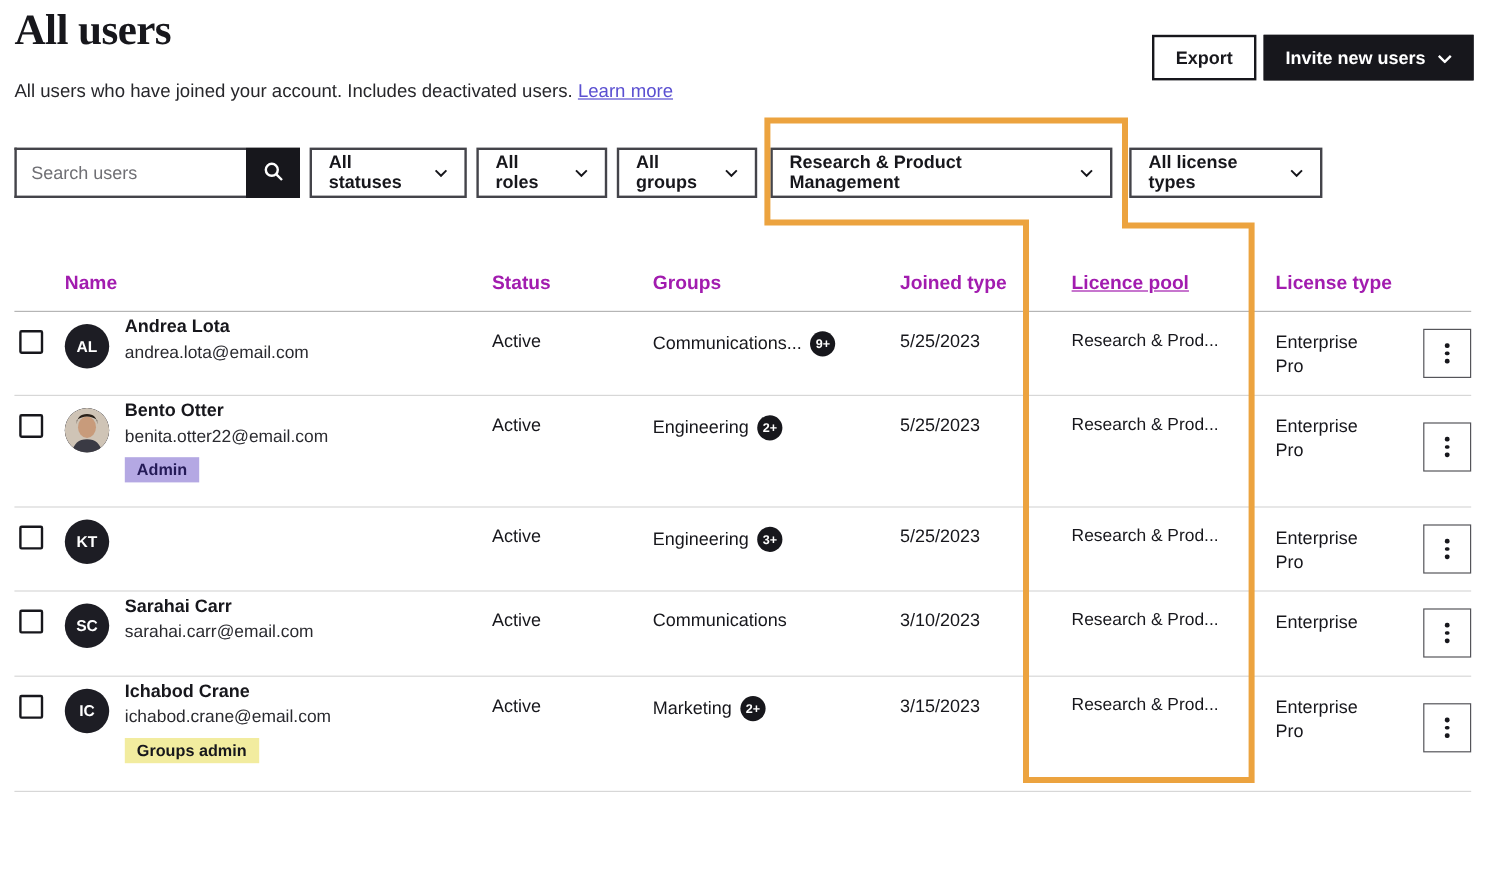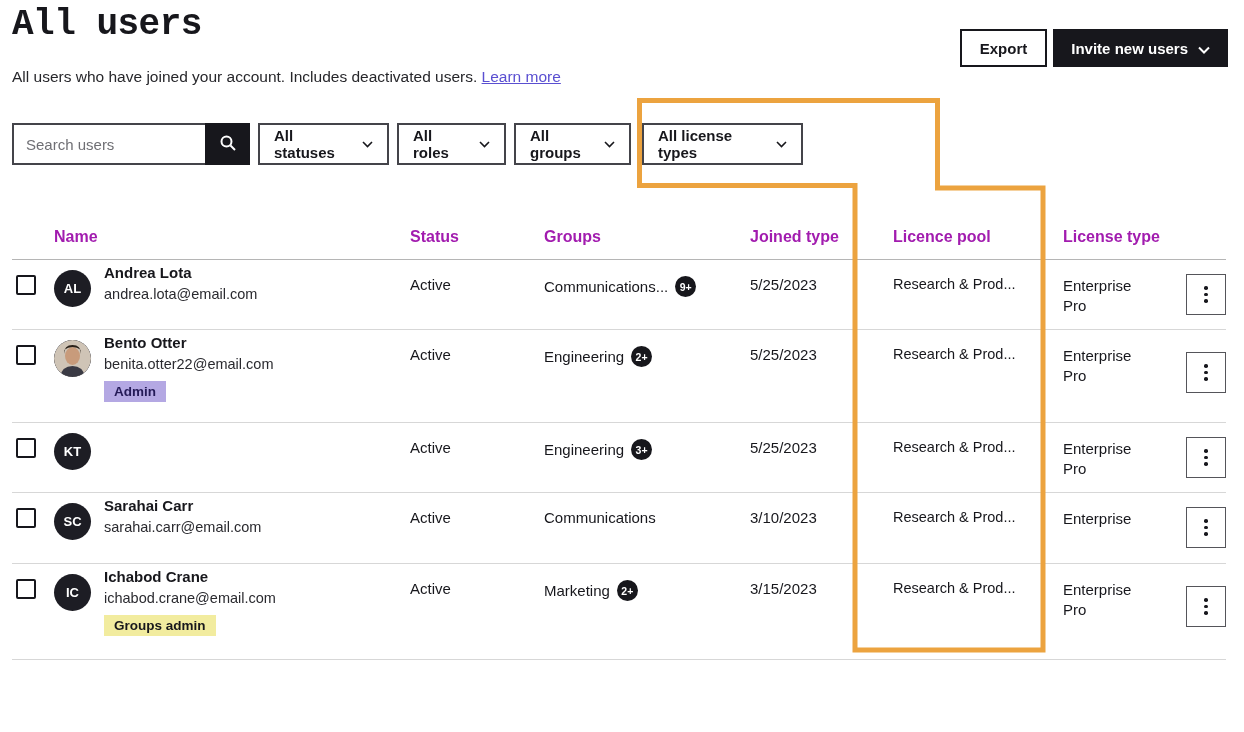--- a/index.html
+++ b/index.html
@@ -1,21 +1,21 @@
 <!DOCTYPE html>
 <html><head>
 <meta charset="utf-8">
 <style>
   * { margin:0; padding:0; box-sizing:border-box; }
   html,body { background:#ffffff; }
   body { font-family:"Liberation Sans", sans-serif; color:#17171c; }
   .app { position:relative; width:1244px; height:732px; background:#fff; overflow:hidden; }
 
   
-  .page-title { position:absolute; left:12px; top:4px; font-family:Liberation Mono, monospace;
+  .page-title { position:absolute; left:12px; top:4px; font-family:Liberation Serif, serif;
     font-weight:700; font-size:36px; letter-spacing:-0.5px; color:#17171c; }
   .subtitle { position:absolute; left:12px; top:68px; font-size:15.5px; color:#27272b; }
   .subtitle a { color:#5a4fd1; text-decoration:underline; cursor:pointer; }
 
   .top-actions { position:absolute; top:29px; right:16px; display:flex; gap:6px; }
   .btn { height:38px; display:flex; align-items:center; justify-content:center;
     font-size:15px; font-weight:700; cursor:pointer; }
   .btn-secondary { background:#fff; border:2px solid #17171c; padding:0 18px; color:#17171c; }
   .btn-primary { background:#17171c; border:2px solid #17171c; color:#fff; padding:0 16px; gap:10px; }
 
@@ -38,21 +38,21 @@
   .dd-license { width:161px; margin-right:0; }
 
   
   .annotation-svg { position:absolute; left:0; top:0; z-index:6; pointer-events:none; }
 
   
   .table { position:absolute; left:12px; top:222px; width:1214px; }
   .thead { position:relative; height:38px; border-bottom:1px solid #b5b5b5; }
   .thead span { position:absolute; top:6px; font-size:16px; font-weight:700; color:#a21caf; }
   .c-name { left:42px; } .c-status { left:398px; } .c-groups { left:532px; }
-  .c-joined { left:738px; } .c-pool { left:881px; } .c-type { left:1051px; }
+  .c-joined { left:738px; } .c-pool { left:881px;text-decoration:underline; } .c-type { left:1051px; }
 
   .trow { position:relative; border-bottom:1px solid #d7d7d7; }
   .r1 { height:70px; } .r2 { height:93px; } .r3 { height:70px; } .r4 { height:71px; } .r5 { height:96px; }
 
   .cell { position:absolute; top:16px; font-size:15px; color:#17171c; }
   .checkbox { position:absolute; left:4px; top:15px; width:20px; height:20px;
     border:2px solid #17171c; border-radius:2px; background:#fff; cursor:pointer; }
   .avatar { position:absolute; left:42px; top:10px; width:37px; height:37px; border-radius:50%;
     background:#1d1d24; color:#fff; display:flex; align-items:center; justify-content:center;
     font-size:13px; font-weight:700; overflow:hidden; }
@@ -137,20 +137,28 @@
 
     <div class="dropdown dd-groups">
       <span>All groups</span>
       <span class="chev">
         <svg width="11" height="7" viewBox="0 0 11 7">
             <polyline points="1,1 5.5,5.5 10,1" fill="none" stroke="#17171c" stroke-width="1.6"></polyline>
           </svg>
       </span>
     </div>
 
+    <div class="dropdown dd-pool">
+      <span>Research &amp; Product Management</span>
+      <span class="chev">
+        <svg width="11" height="7" viewBox="0 0 11 7">
+            <polyline points="1,1 5.5,5.5 10,1" fill="none" stroke="#17171c" stroke-width="1.6"></polyline>
+          </svg>
+      </span>
+    </div>
 
     <div class="dropdown dd-license">
       <span>All license types</span>
       <span class="chev">
         <svg width="11" height="7" viewBox="0 0 11 7">
             <polyline points="1,1 5.5,5.5 10,1" fill="none" stroke="#17171c" stroke-width="1.6"></polyline>
           </svg>
       </span>
     </div>
   </div>

